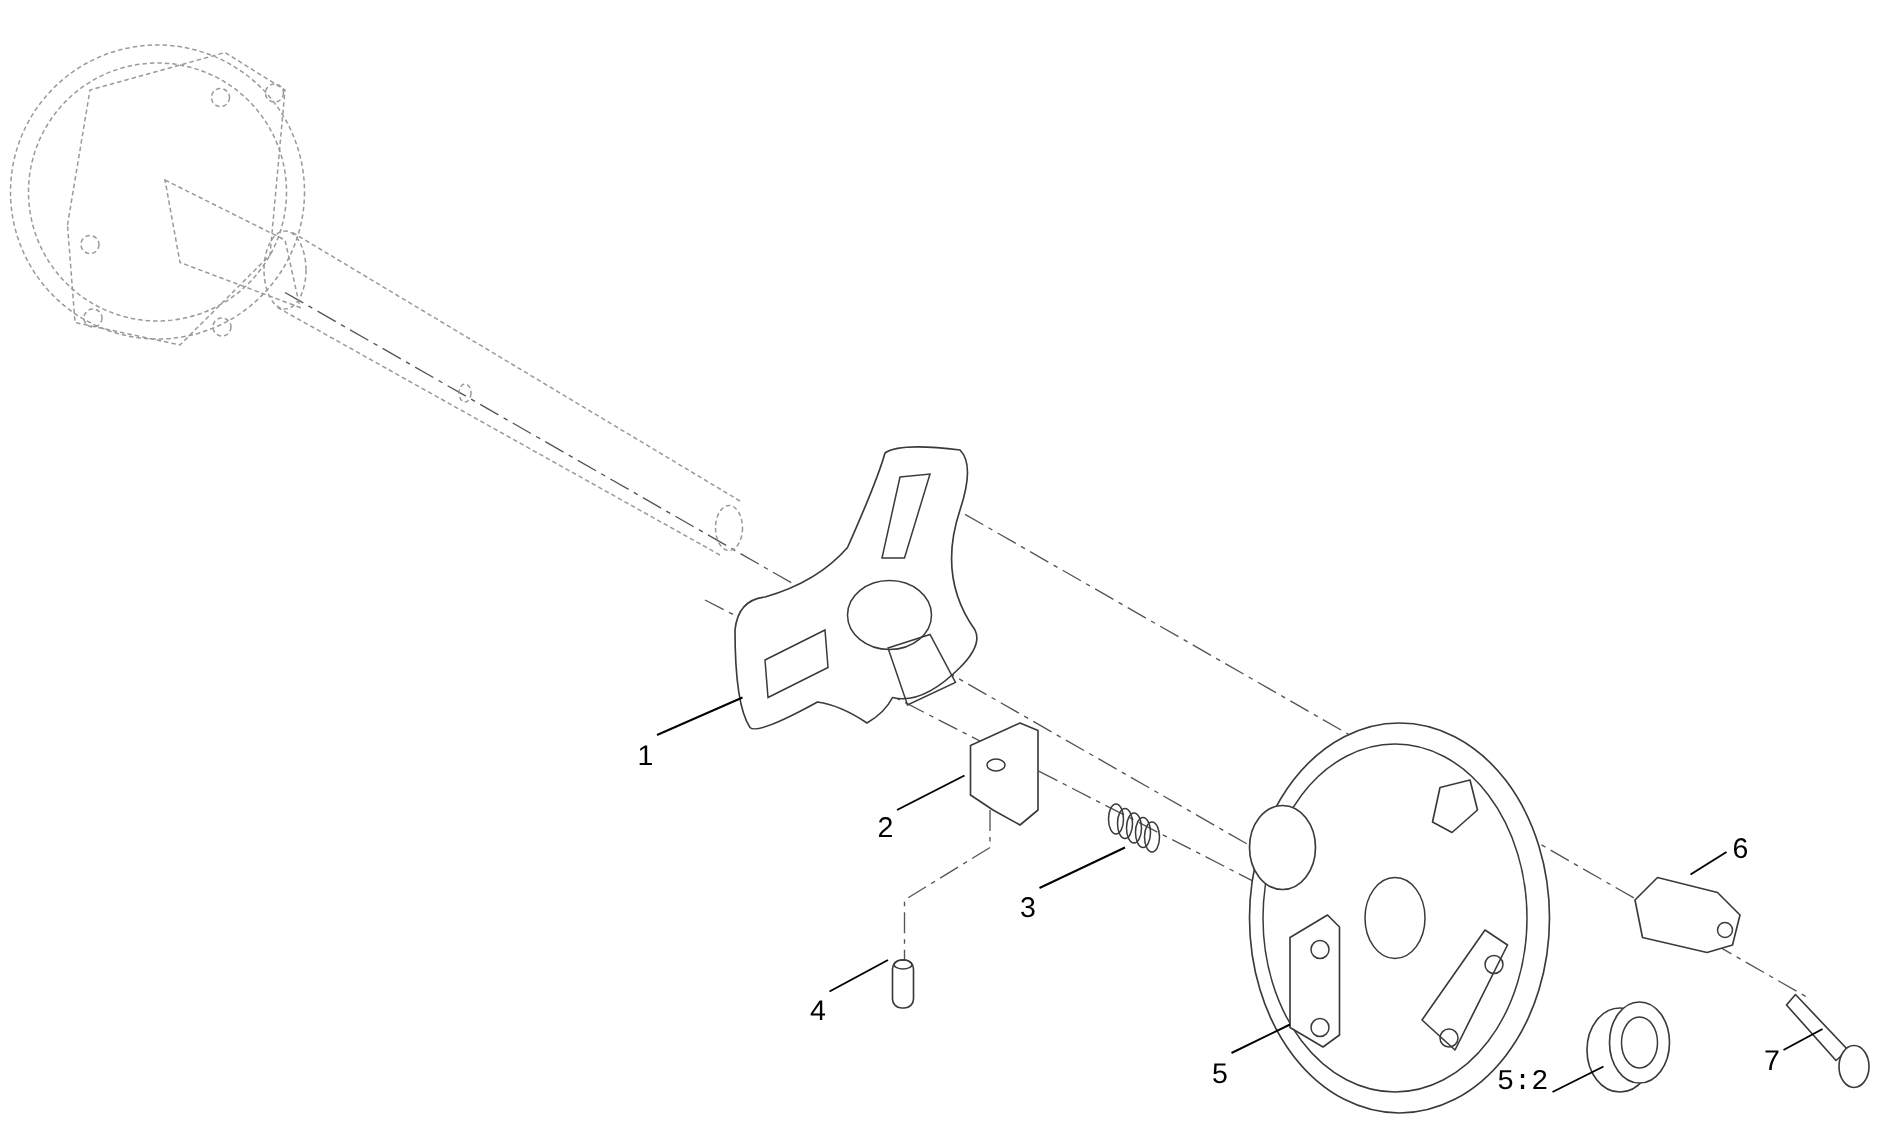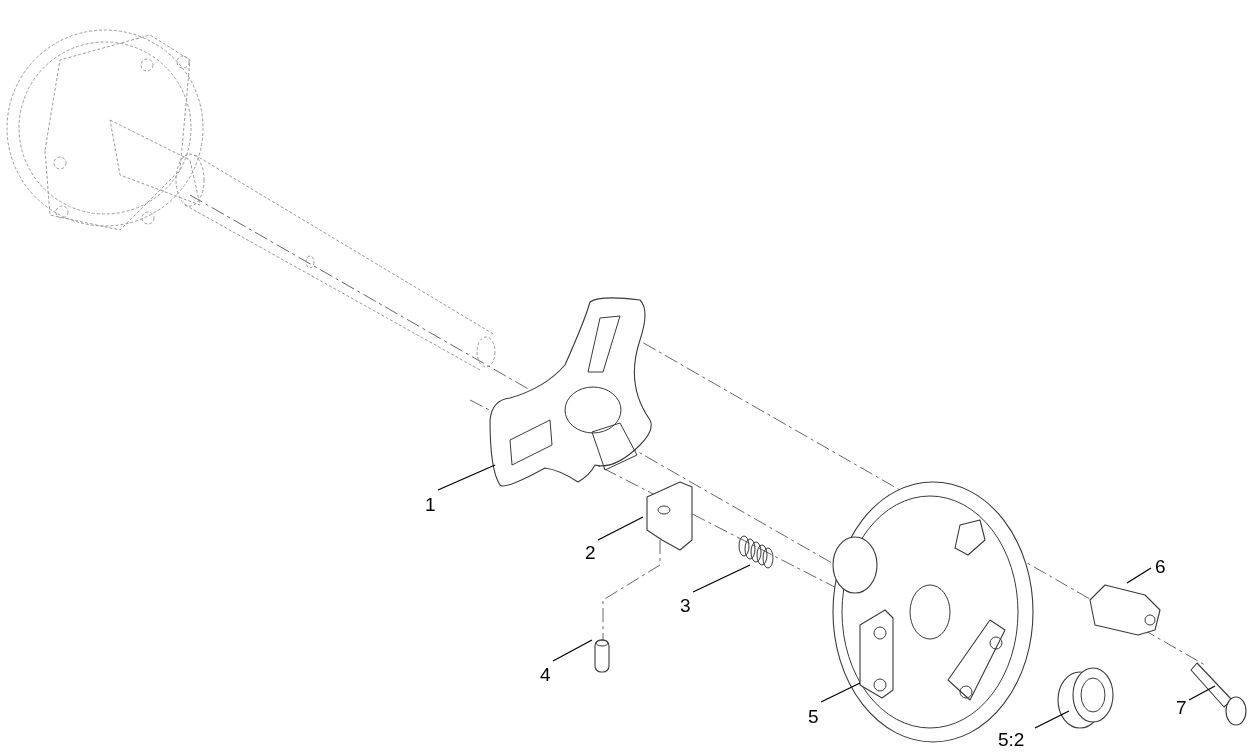--- a/index.html
+++ b/index.html
@@ -109,15 +109,15 @@
     <line class="leader" x1="1127" y1="583" x2="1151" y2="568"></line>
     <line class="leader" x1="1189" y1="700" x2="1215" y2="686"></line>
   </g>
 </svg>
 
 <div class="callout" style="left:425px;top:495px;">1</div>
 <div class="callout" style="left:585px;top:543px;">2</div>
 <div class="callout" style="left:680px;top:596px;">3</div>
 <div class="callout" style="left:540px;top:665px;">4</div>
 <div class="callout" style="left:808px;top:707px;">5</div>
-<div class="callout" style="left:998px;top:730px;">5:2</div>
+<div class="callout" style="left:998px;top:712px;font-family:Liberation Mono, monospace;">5:2</div>
 <div class="callout" style="left:1155px;top:557px;">6</div>
 <div class="callout" style="left:1176px;top:698px;">7</div>
 
 </body></html>

